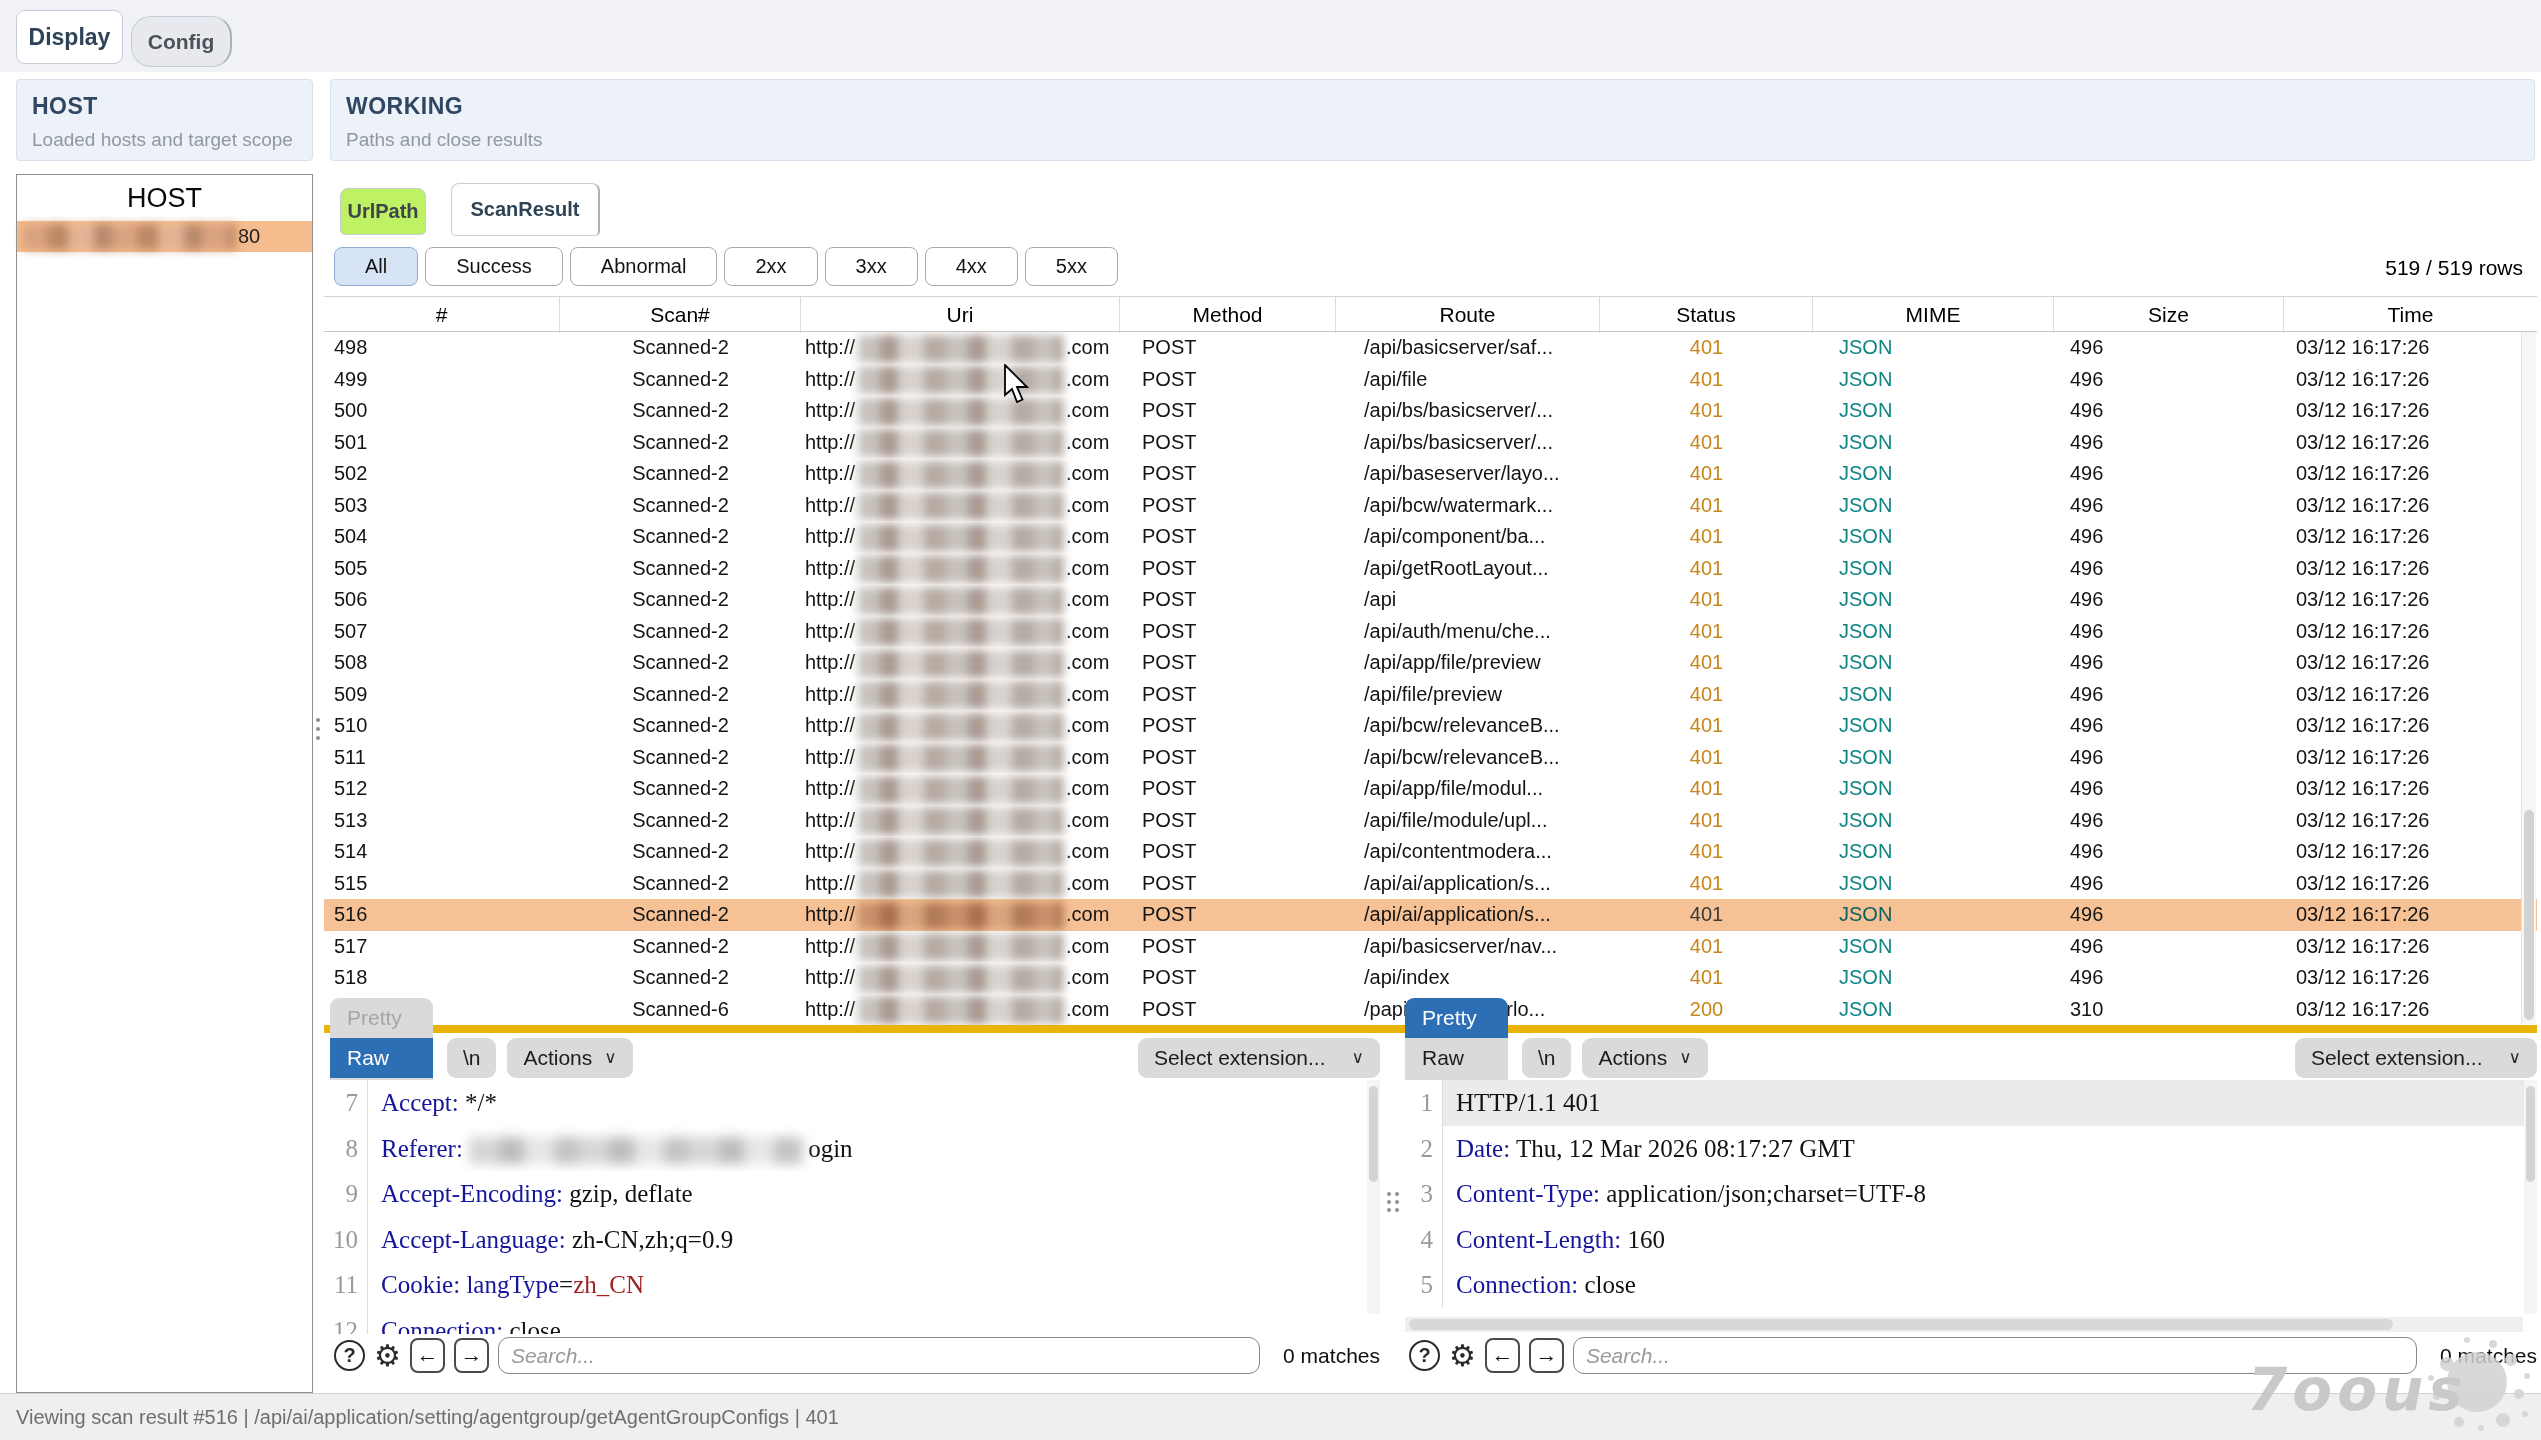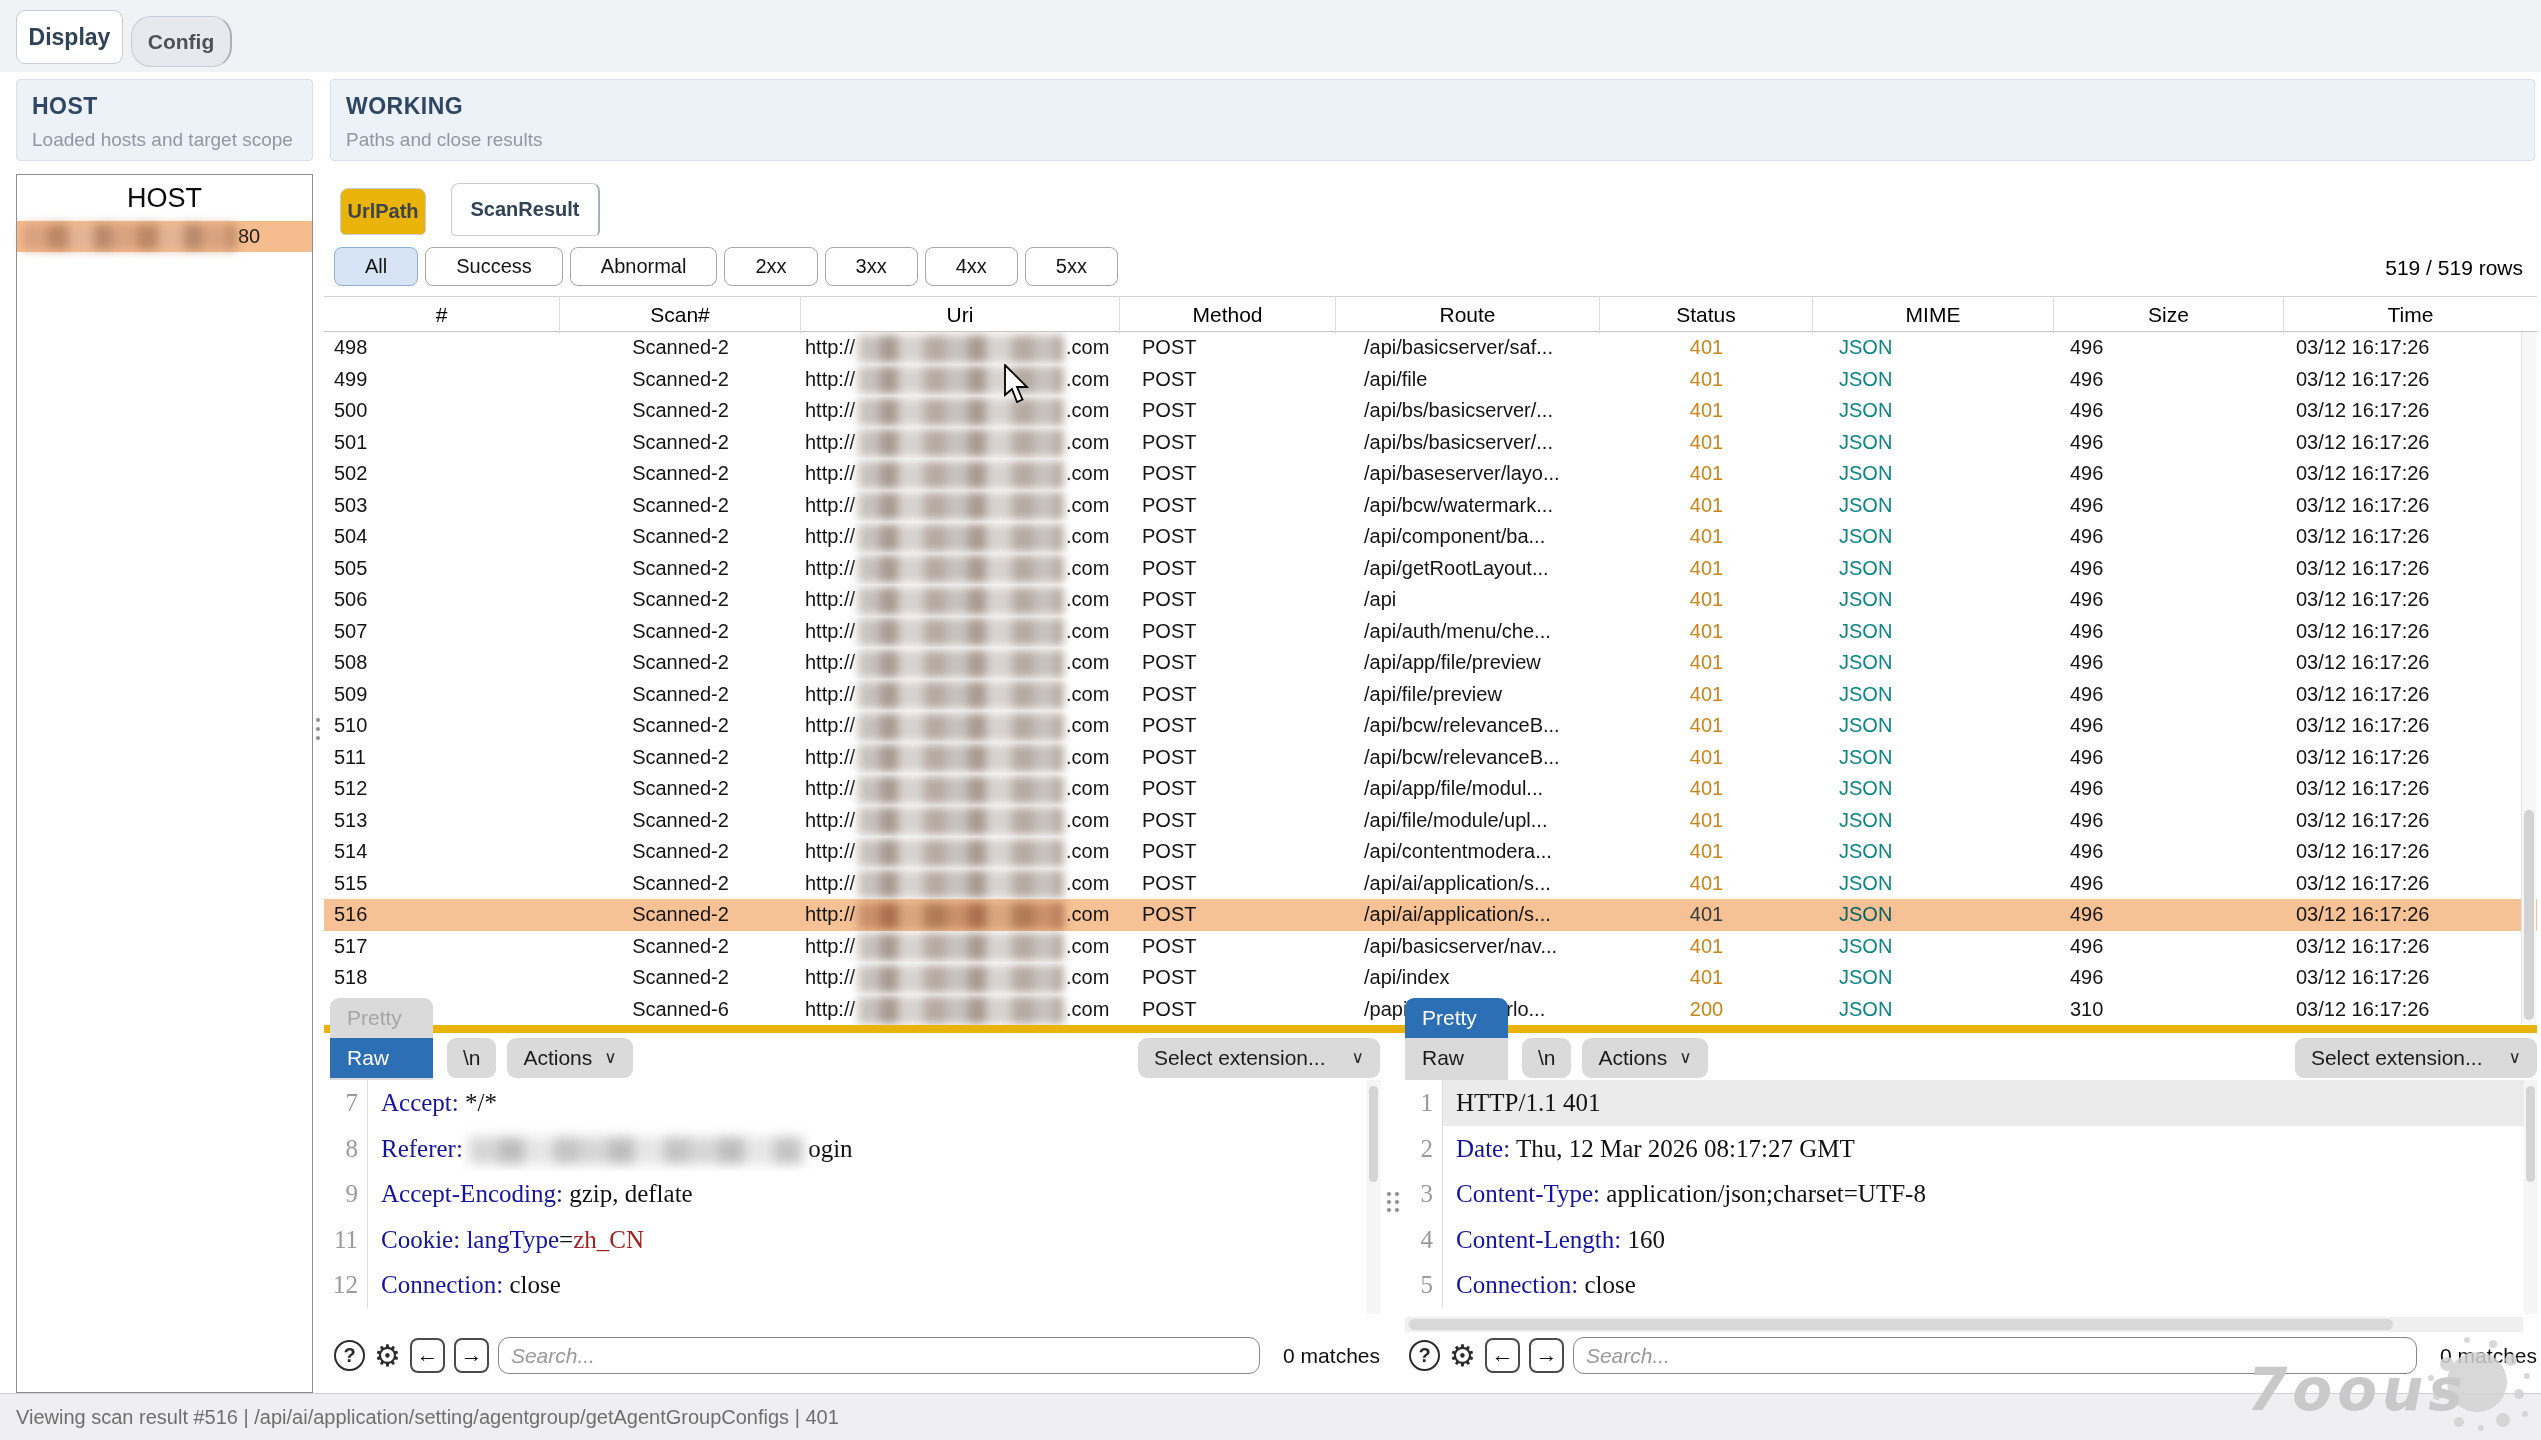--- a/index.html
+++ b/index.html
@@ -33,21 +33,21 @@
   .host-redact{width:214px;height:26px;
     background:repeating-linear-gradient(90deg,#d9a280 0 26px,#bc8765 26px 46px,#e3b494 46px 72px,#b98a6d 72px 90px);}
   .uri-redact{width:205px;height:28px;margin:0 3px;
     background:repeating-linear-gradient(90deg,#c7c2bd 0 22px,#a99a91 22px 40px,#d8d3cf 40px 66px,#b6aba3 66px 88px);}
   .trow.sel .uri-redact{background:repeating-linear-gradient(90deg,#c9906b 0 22px,#a96f4e 22px 40px,#d8a57f 40px 66px,#b27b57 66px 88px);}
   .ref-redact{width:335px;height:27px;margin-right:4px;filter:blur(6px);
     background:repeating-linear-gradient(90deg,#d6d6d6 0 30px,#bdbdbd 30px 55px,#e6e6e6 55px 85px,#c4c4c4 85px 110px);}
 
   
   .wtab{border:1px solid #c9cdd6;text-align:center;font-weight:bold;cursor:pointer;}
-  .wtab-url{left:340px;top:188px;width:86px;height:47px;background:#eab308;border-radius:8px 8px 5px 5px;
+  .wtab-url{left:340px;top:188px;width:86px;height:47px;background:#bef264;border-radius:8px 8px 5px 5px;
     color:#3f434a;font-size:20px;line-height:45px;}
   .wtab-scan{left:451px;top:183px;width:149px;height:53px;background:#ffffff;border-radius:8px 8px 5px 5px;
     color:#2f4256;font-size:20px;line-height:51px;border-right:2px solid #a9b0bd;}
 
   
   .filters{left:334px;top:247px;display:flex;gap:7px;}
   .fbtn{height:39px;line-height:37px;padding:0 30px;background:#ffffff;border:1px solid #a8a8a8;
     border-radius:8px;font-size:20px;color:#141414;cursor:pointer;white-space:nowrap;}
   .fbtn.active{background:#d7e4f6;border-color:#8fadd6;}
   .rows-counter{right:18px;top:256px;font-size:21px;color:#000;}
@@ -524,20 +524,24 @@
     </div>
     <div class="eline">
       <span class="lnum">8</span>
       <span class="lbody"><span class="hname">Referer</span><span class="hname">: </span><span class="redact ref-redact"></span><span>ogin</span></span>
     </div>
     <div class="eline">
       <span class="lnum">9</span>
       <span class="lbody"><span class="hname">Accept-Encoding</span><span class="hname">: </span><span>gzip, deflate</span></span>
     </div>
     <div class="eline">
+      <span class="lnum">10</span>
+      <span class="lbody"><span class="hname">Accept-Language</span><span class="hname">: </span><span>zh-CN,zh;q=0.9</span></span>
+    </div>
+    <div class="eline">
       <span class="lnum">11</span>
       <span class="lbody"><span class="hname">Cookie</span><span class="hname">: </span><span class="hname">langType</span><span>=</span><span class="hred">zh_CN</span></span>
     </div>
     <div class="eline">
       <span class="lnum">12</span>
       <span class="lbody"><span class="hname">Connection</span><span class="hname">: </span><span>close</span></span>
     </div>
   </div>
   <div class="vscroll">
       <div class="thumb"></div>

